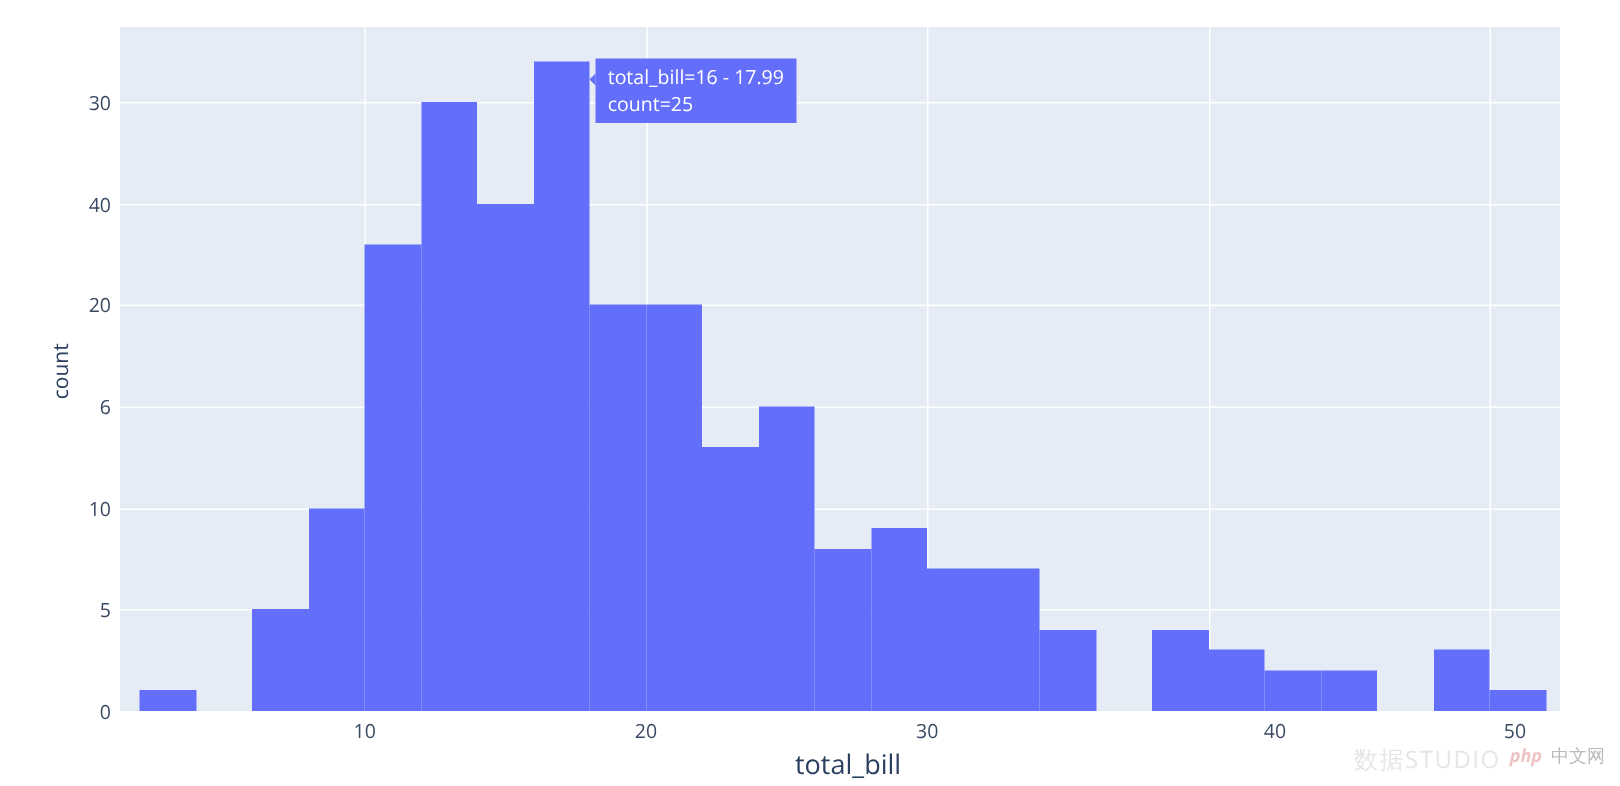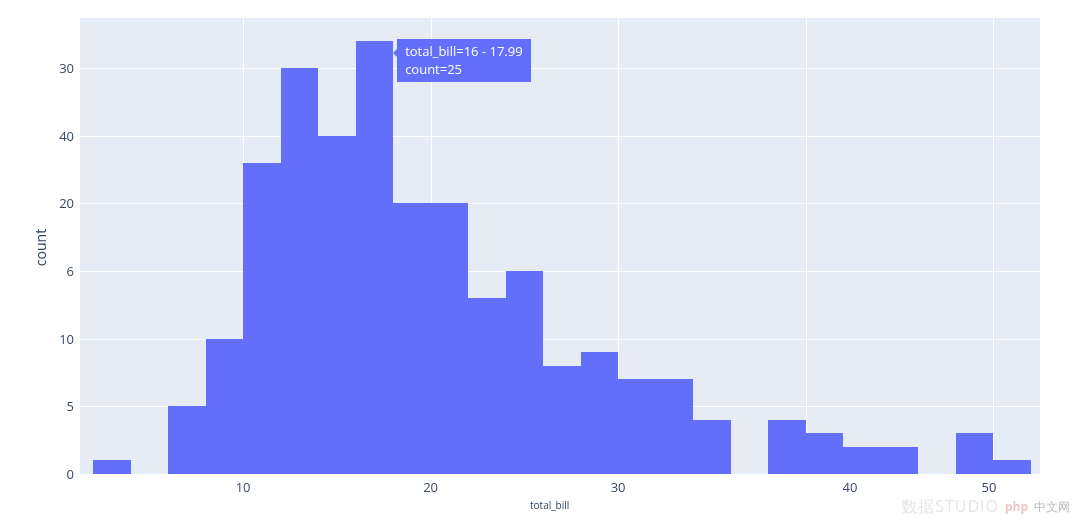--- a/index.html
+++ b/index.html
@@ -42,21 +42,21 @@
   }
   .y-axis-title {
     position: absolute;
     transform: rotate(-90deg);
     transform-origin: center;
     font-size: 14px;
     color: #2a3f5f;
   }
   .x-axis-title {
     position: absolute;
-    font-size: 10px;
+    font-size: 18px;
     color: #2a3f5f;
   }
   .bar {
     position: absolute;
     bottom: 0;
     background: #636efa;
   }
   .tooltip {
     position: absolute;
     background: #636efa;
@@ -74,27 +74,27 @@
     top: 10px;
     border: 4px solid transparent;
     border-right-color: #636efa;
   }
   .watermark {
     position: absolute;
     right: 10px; bottom: 6px;
     font-size: 12px;
     color: #bbb;
     display: flex;
-    align-items: center;
     gap: 6px;
     pointer-events: none;
   }
   .watermark .php {
     color: #d88;
     font-weight: bold;
+    font-style: italic;
     opacity: .5;
   }
   .watermark .studio {
     color: #ccc;
     font-size: 16px;
     letter-spacing: 1px;
     opacity: .5;
   }
 </style>
 </head>
@@ -117,21 +117,21 @@
     <div class="y-tick-label" style="top: 50.0653px;">30</div>
     <div class="gridline v" style="left: 163.125px;"></div>
     <div class="x-tick-label" style="left: 163.125px;">10</div>
     <div class="gridline v" style="left: 350.625px;"></div>
     <div class="x-tick-label" style="left: 350.625px;">20</div>
     <div class="gridline v" style="left: 538.125px;"></div>
     <div class="x-tick-label" style="left: 538.125px;">30</div>
     <div class="gridline v" style="left: 725.625px;"></div>
     <div class="x-tick-label" style="left: 738px; margin-left: 32px;">40</div>
     <div class="gridline v" style="left: 913.125px;"></div>
-    <div class="x-tick-label" style="left: 909px;">50</div>
+    <div class="x-tick-label" style="left: 930px;">50</div>
     <div class="bar" title="total_bill=2 - 3.99
 count=1" style="left: 13.125px; width: 37.5px; height: 13.5312px;"></div>
     <div class="bar" title="total_bill=6 - 7.99
 count=5" style="left: 88.125px; width: 37.5px; height: 67.6558px;"></div>
     <div class="bar" title="total_bill=8 - 9.99
 count=10" style="left: 125.625px; width: 37.5px; height: 135.312px;"></div>
     <div class="bar" title="total_bill=10 - 11.99
 count=23" style="left: 163.125px; width: 37.5px; height: 311.217px;"></div>
     <div class="bar" title="total_bill=12 - 13.99
 count=30" style="left: 200.625px; width: 37.5px; height: 405.935px;"></div>

